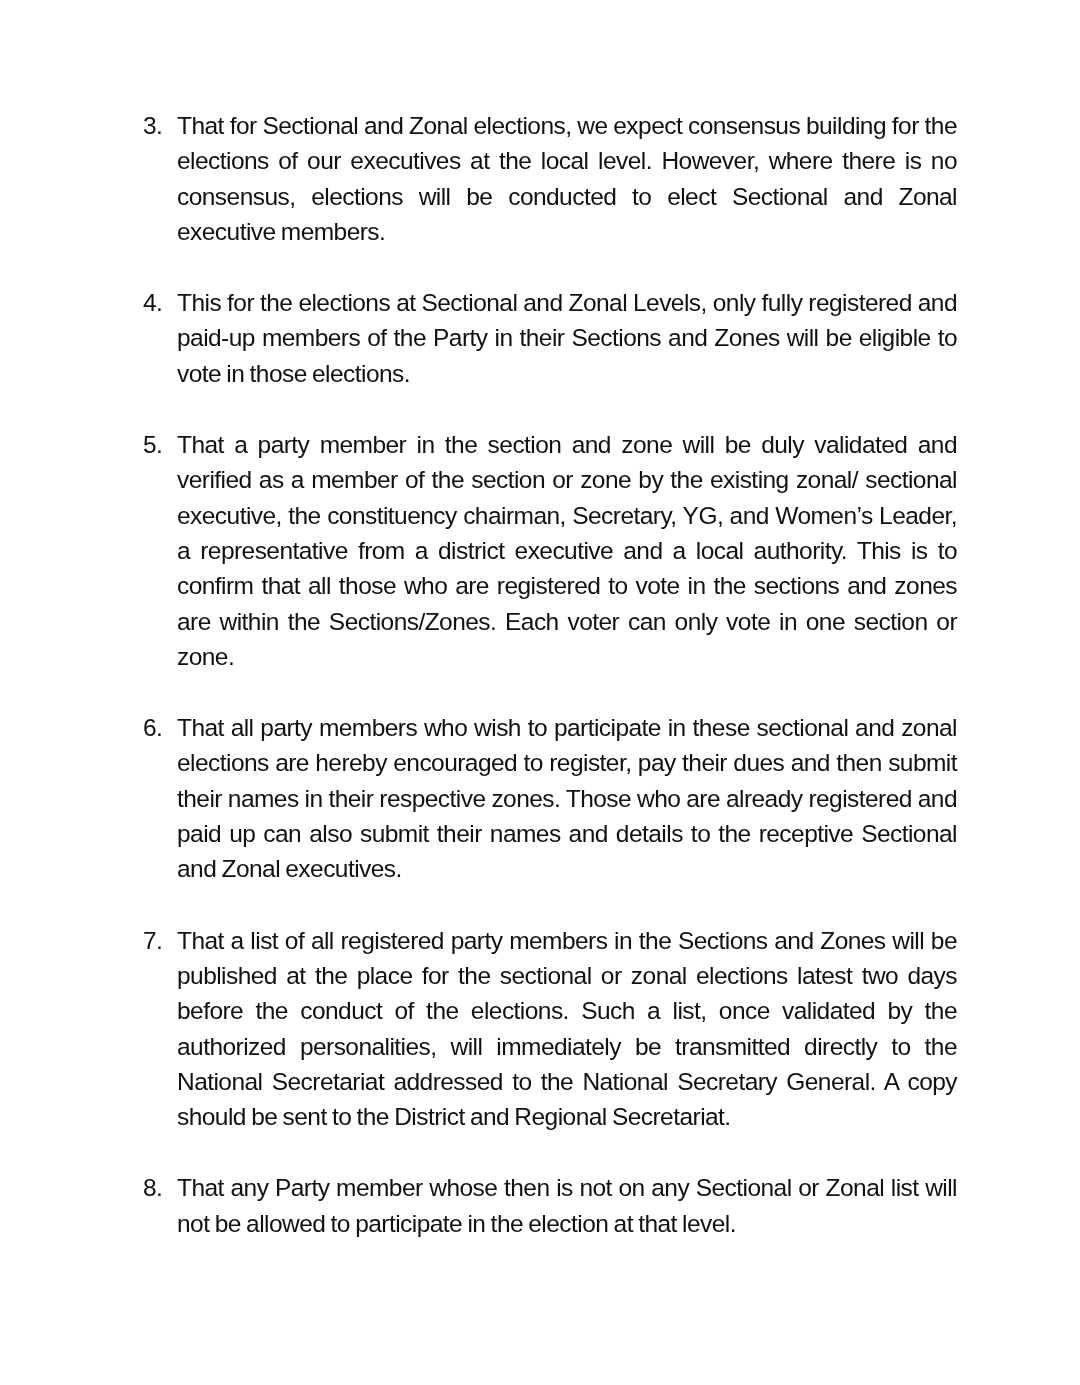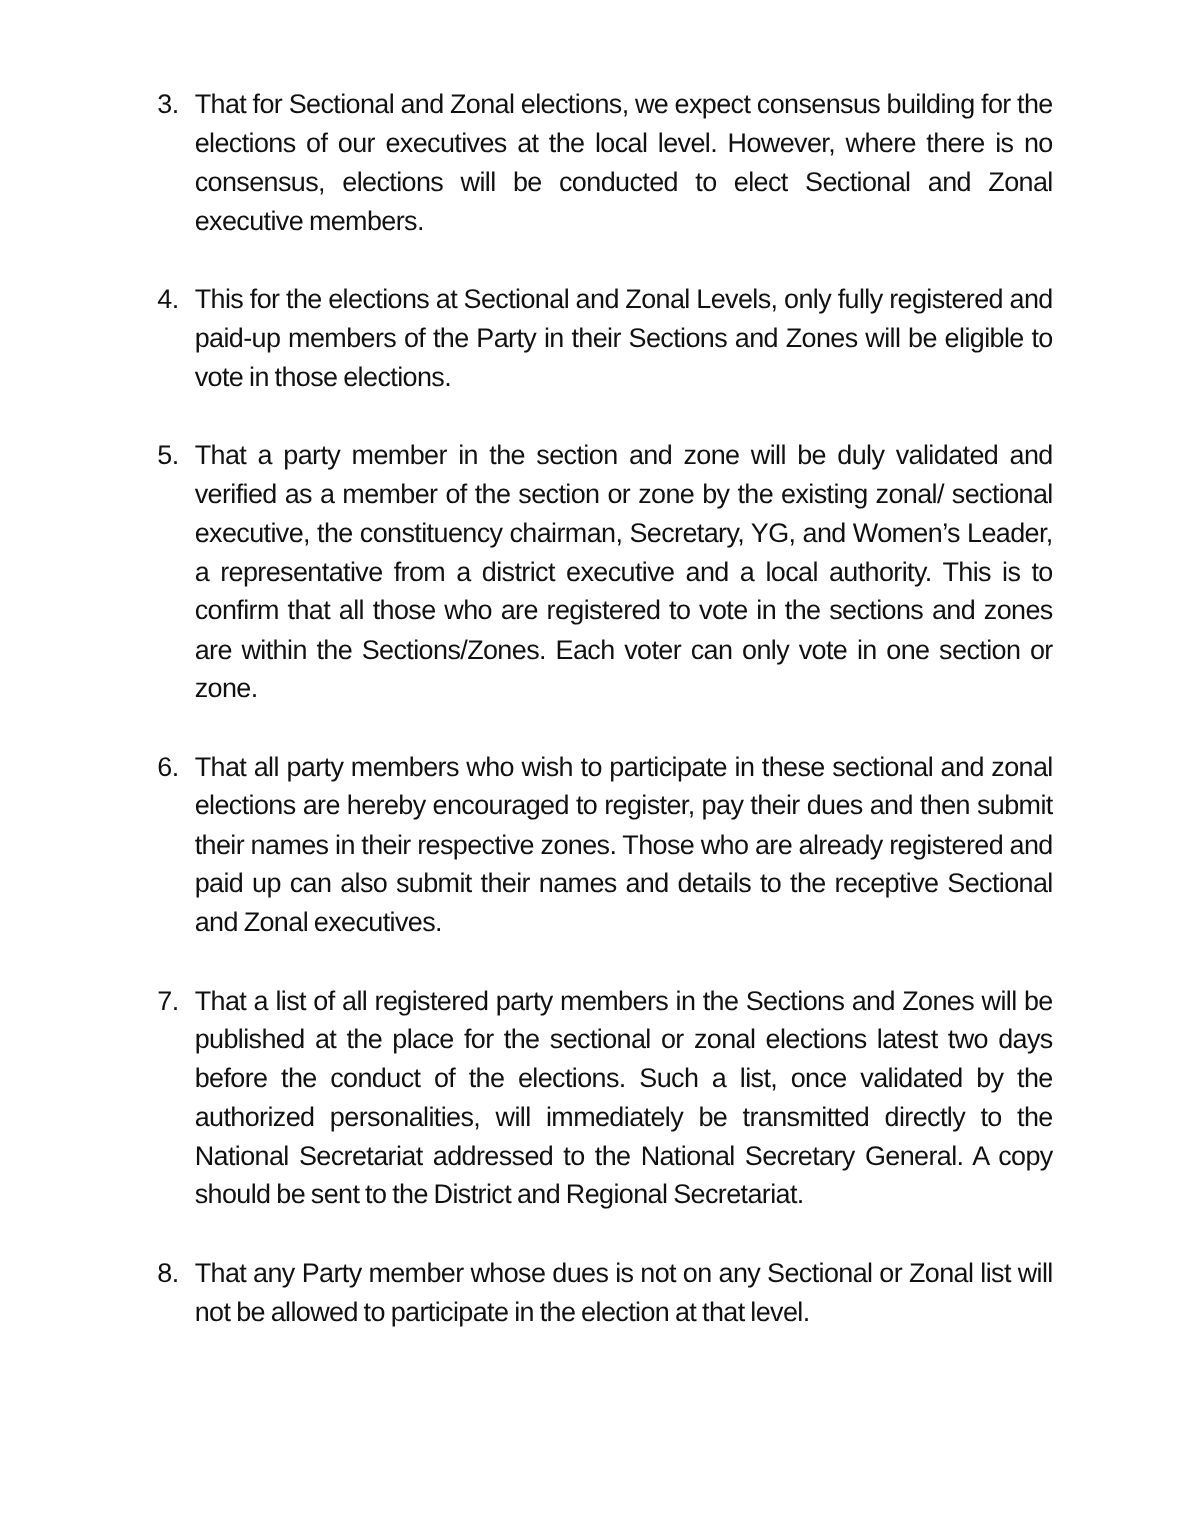--- a/index.html
+++ b/index.html
@@ -34,20 +34,21 @@
       hyphens: none;
     }
     .num {
       position: absolute;
       left: 0;
       top: 0;
       width: 34px;
     }
     .text {
       display: block;
+      margin-top: 30px;
     }
   </style>
 </head>
 <body>
 
 <div class="page">
   <div class="item">
     <span class="num">3.</span>
     <span class="text">That for Sectional and Zonal elections, we expect consensus building for the elections of our executives at the local level. However, where there is no consensus, elections will be conducted to elect Sectional and Zonal executive members.</span>
   </div>
@@ -62,15 +63,15 @@
   <div class="item">
     <span class="num">6.</span>
     <span class="text">That all party members who wish to participate in these sectional and zonal elections are hereby encouraged to register, pay their dues and then submit their names in their respective zones. Those who are already registered and paid up can also submit their names and details to the receptive Sectional and Zonal executives.</span>
   </div>
   <div class="item">
     <span class="num">7.</span>
     <span class="text">That a list of all registered party members in the Sections and Zones will be published at the place for the sectional or zonal elections latest two days before the conduct of the elections. Such a list, once validated by the authorized personalities, will immediately be transmitted directly to the National Secretariat addressed to the National Secretary General. A copy should be sent to the District and Regional Secretariat.</span>
   </div>
   <div class="item">
     <span class="num">8.</span>
-    <span class="text">That any Party member whose dues is not on any Sectional or Zonal list will not be allowed to participate in the election at that level.</span>
+    <span class="text">That any Party member whose then is not on any Sectional or Zonal list will not be allowed to participate in the election at that level.</span>
   </div>
 </div>
 
 </body></html>

